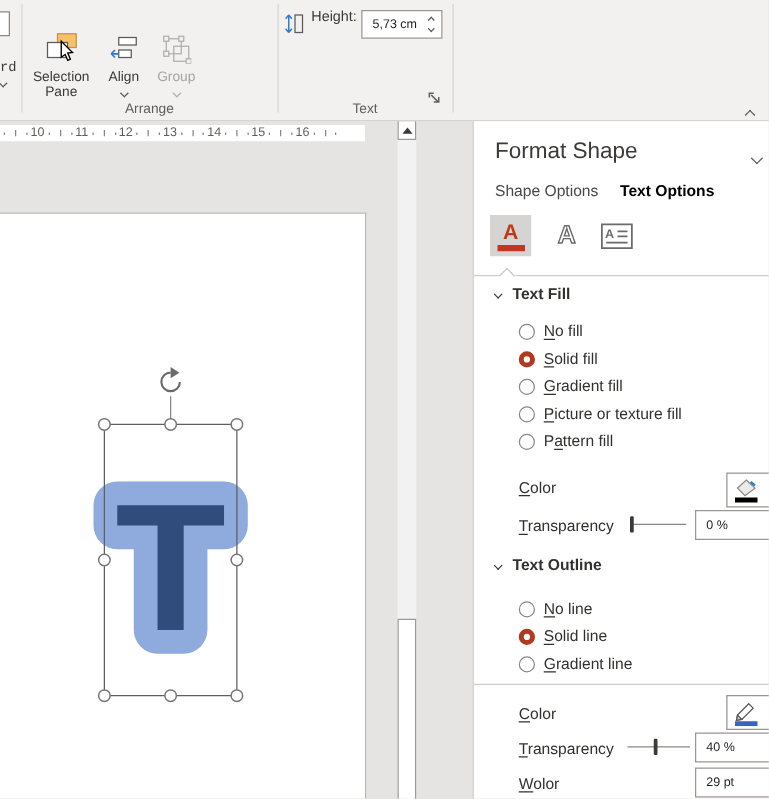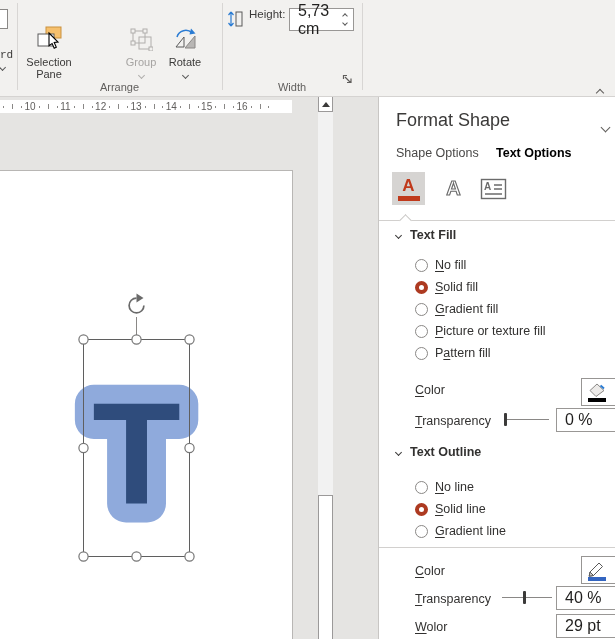--- a/index.html
+++ b/index.html
@@ -23,21 +23,21 @@
   .rbtn .chev { margin-top:2px; }
   .grp-label { position:absolute; bottom:3px; font-size:11px; color:#605e5c; text-align:center; }
   .clip-btn { position:absolute; left:0; top:5px; width:16px; height:72px; overflow:hidden;font-family:Liberation Mono, monospace; }
   .clip-icon { position:absolute; left:-8px; top:4px; width:16px; height:20px;
                border:1px solid #8a8886; background:#fff; }
   .clip-label { position:absolute; left:0; top:44px; font-size:11px; color:#3b3a39; }
   .size-row { position:absolute; height:24px; display:flex; }
   .size-label { font-size:11.5px; color:#3b3a39; margin-left:5px; width:40px; text-align:left; }
   .valbox { display:flex; align-items:center; background:#fff;
             border:1px solid #999795; height:23px; position:relative; }
-  .valbox .val { font-size:16px; color:#201f1e; padding-left:8px; flex:1; text-align:left; }
+  .valbox .val { font-size:10px; color:#201f1e; padding-left:8px; flex:1; text-align:left; }
   .spin { width:16px; display:flex; flex-direction:column; align-items:center; gap:3px; }
   .spin .chev { width:4px; height:4px; border-width:1.2px; }
   .launcher { position:absolute; left:342px; top:72px; width:12px; height:12px; }
   .collapse { position:absolute; left:597px; top:82px; }
   .collapse .chev { width:6px; height:6px; border-color:#605e5c; }
 
   
   .canvas { position:absolute; top:97px; left:0; width:334px; height:542px;
             background:#e5e4e2; overflow:hidden; }
   .ruler { position:absolute; left:0; top:3px; width:292px; height:13px; background:#fff; overflow:hidden; }
@@ -112,67 +112,66 @@
       <svg width="28" height="26" viewBox="0 0 28 26">
         <rect x="11" y="1" width="15" height="11" fill="#f6c06d" stroke="#c9913f"></rect>
         <rect x="3" y="8" width="16" height="12" fill="#fff" stroke="#5a5a5a"></rect>
         <polygon points="14,7 23,16 19.2,16.4 21.3,21.3 19.2,22.3 17.1,17.6 14,19.8" fill="#fff" stroke="#000" stroke-width="1.1"></polygon>
       </svg>
     </div>
     <div class="rbtn-label"><span>Selection</span><br>
     <span>Pane</span></div>
   </div>
 
+  <div class="rbtn" style="left:79px; width:40px">
+    <div class="rbtn-icon">
+      <svg width="24" height="24" viewBox="0 0 24 24">
+        <rect x="8" y="3" width="14" height="6" fill="#fff" stroke="#5a5a5a"></rect>
+        <rect x="8" y="13" width="10" height="6" fill="#fff" stroke="#5a5a5a"></rect>
+        <path d="M8,16 H2 M2,16 l3,-3 M2,16 l3,3" stroke="#2b7cd3" stroke-width="1.4" fill="none"></path>
+      </svg>
+    </div>
+    <div class="rbtn-label"><span>Align</span><br><span class="chev down"></span></div>
+  </div>
 
   <div class="rbtn disabled" style="left:120px; width:42px">
     <div class="rbtn-icon">
       <svg width="23" height="23" viewBox="0 0 23 23">
         <rect x="3" y="3" width="12" height="12" fill="none" stroke="#b0aeac"></rect>
         <rect x="9" y="9" width="12" height="12" fill="none" stroke="#b0aeac"></rect>
         <rect x="1" y="1" width="4" height="4" fill="#f2f1ef" stroke="#b0aeac"></rect>
         <rect x="13" y="1" width="4" height="4" fill="#f2f1ef" stroke="#b0aeac"></rect>
         <rect x="1" y="13" width="4" height="4" fill="#f2f1ef" stroke="#b0aeac"></rect>
         <rect x="19" y="19" width="4" height="4" fill="#f2f1ef" stroke="#b0aeac"></rect>
       </svg>
     </div>
     <div class="rbtn-label"><span>Group</span><br><span class="chev down gray"></span></div>
   </div>
 
-  <div class="rbtn" style="left:163px; width:44px">
-    <div class="rbtn-icon">
-      <svg width="26" height="24" viewBox="0 0 26 24">
-        <path d="M5,10 A9,9 0 0 1 20,6" stroke="#2b7cd3" stroke-width="1.5" fill="none"></path>
-        <polygon points="19,1.5 23.5,6.5 17.5,7.5" fill="#2b7cd3"></polygon>
-        <polygon points="4,20 12,10 12,20" fill="none" stroke="#5a5a5a"></polygon>
-        <polygon points="13,21 23,9 23,21" fill="#b8b6b4" stroke="#8a8886"></polygon>
-      </svg>
-    </div>
-    <div class="rbtn-label"><span>Rotate</span><br><span class="chev down"></span></div>
-  </div>
 
   <div class="grp-label" style="left:17px; width:205px">Arrange</div>
   <div class="vdiv" style="left:222px"></div>
 
   <div class="size-row" style="left:228px; top:8px">
     <svg width="16" height="22" viewBox="0 0 16 22">
       <path d="M3,4 V18 M3,4 l-2.5,3 M3,4 l2.5,3 M3,18 l-2.5,-3 M3,18 l2.5,-3" stroke="#2b7cd3" stroke-width="1.2" fill="none"></path>
       <rect x="8" y="4" width="6" height="14" fill="none" stroke="#5a5a5a"></rect>
     </svg>
     <span class="size-label">Height:</span>
     <span class="valbox" style="width:65px">
       <span class="val">5,73 cm</span>
       <span class="spin">
           <span class="chev up"></span>
           <span class="chev down"></span>
         </span>
     </span>
   </div>
 
 
-  <div class="grp-label" style="left:222px; width:140px">Width</div>
+  <div class="grp-label" style="left:222px; width:140px">Text</div>
   <div class="launcher">
     <svg width="12" height="12" viewBox="0 0 12 12">
       <path d="M1.5,5 V1.5 H5 M3,3 l5.5,5.5 M9,4.5 v4 h-4" stroke="#605e5c" stroke-width="1.2" fill="none"></path>
     </svg>
   </div>
   <div class="vdiv" style="left:362px"></div>
 
   <div class="collapse"><span class="chev up"></span></div>
 </div>
 

